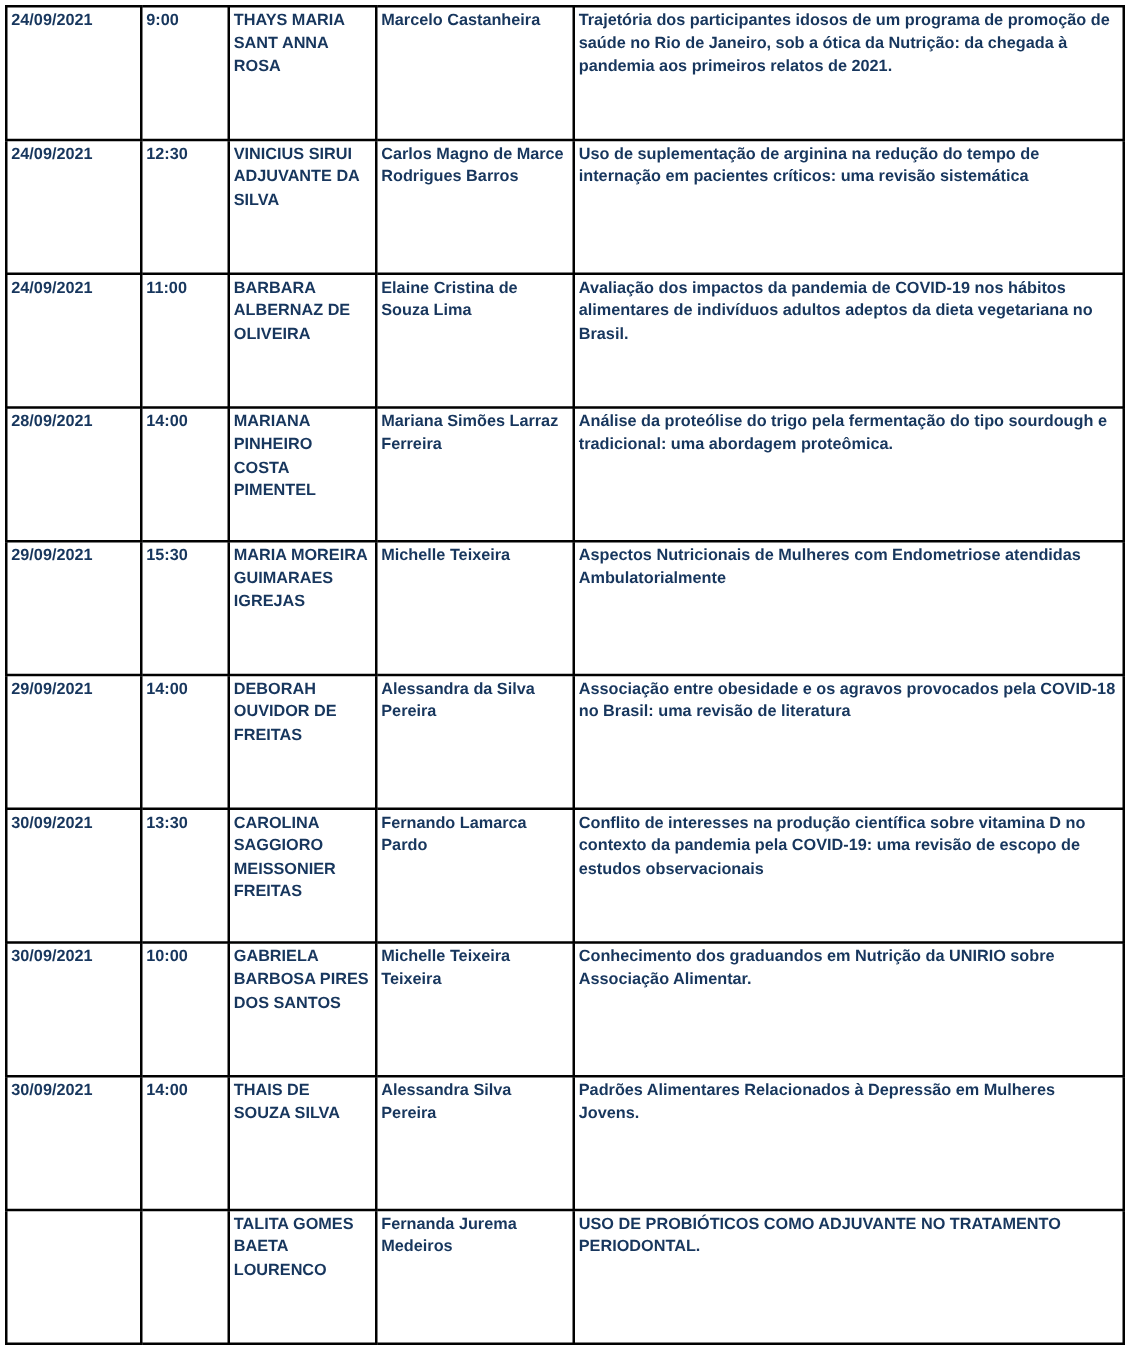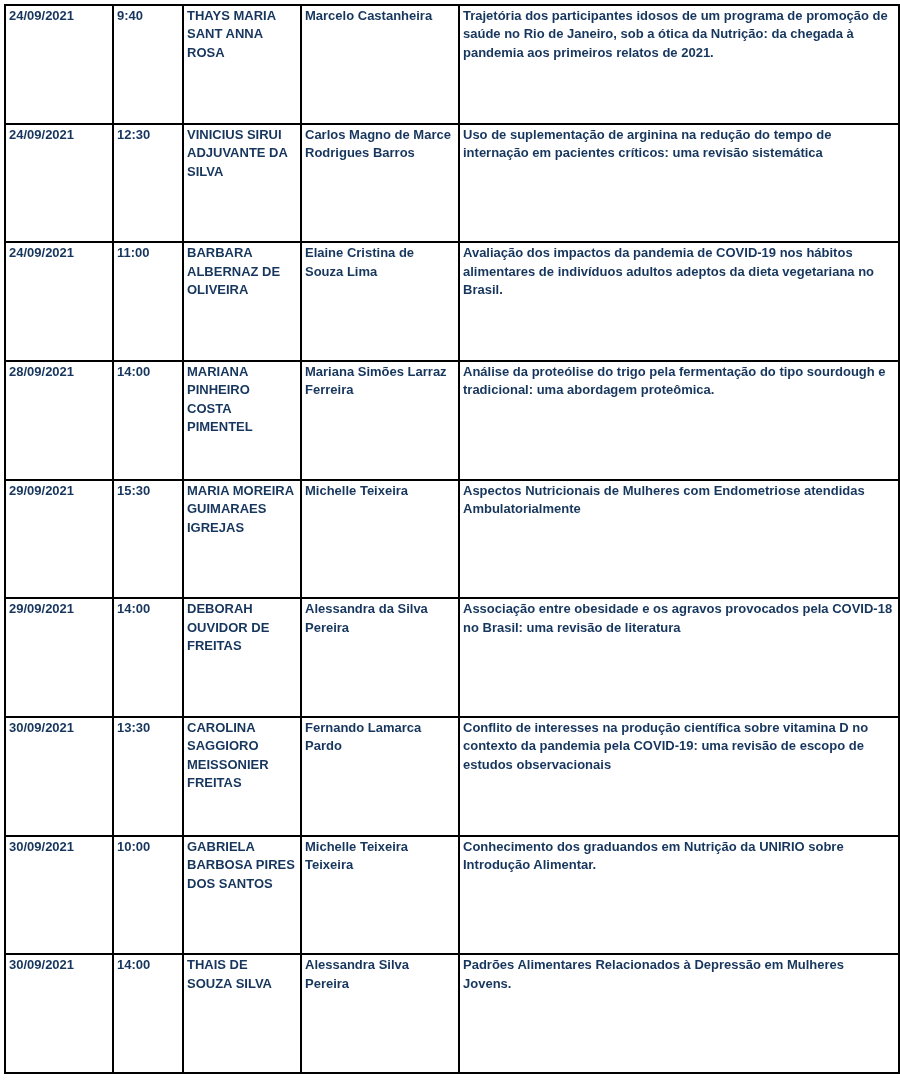--- a/index.html
+++ b/index.html
@@ -52,21 +52,21 @@
     <colgroup>
       <col class="c-date">
         <col class="c-time">
         <col class="c-student">
         <col class="c-advisor">
         <col class="c-title">
     </colgroup>
     <tbody>
       <tr>
         <td class="col-date">24/09/2021</td>
-        <td class="col-time">9:40</td>
+        <td class="col-time">9:00</td>
         <td class="col-student">THAYS MARIA SANT ANNA ROSA</td>
         <td class="col-advisor">Marcelo Castanheira</td>
         <td class="col-title">Trajetória dos participantes idosos de um programa de promoção de saúde no Rio de Janeiro, sob a ótica da Nutrição: da chegada à pandemia aos primeiros relatos de 2021.</td>
       </tr>
       <tr>
         <td class="col-date">24/09/2021</td>
         <td class="col-time">12:30</td>
         <td class="col-student">VINICIUS SIRUI ADJUVANTE DA SILVA</td>
         <td class="col-advisor">Carlos Magno de Marce Rodrigues Barros</td>
         <td class="col-title">Uso de suplementação de arginina na redução do tempo de internação em pacientes críticos: uma revisão sistemática</td>
@@ -104,24 +104,32 @@
         <td class="col-time">13:30</td>
         <td class="col-student">CAROLINA SAGGIORO MEISSONIER FREITAS</td>
         <td class="col-advisor">Fernando Lamarca Pardo</td>
         <td class="col-title">Conflito de interesses na produção científica sobre vitamina D no contexto da pandemia pela COVID-19: uma revisão de escopo de estudos observacionais</td>
       </tr>
       <tr>
         <td class="col-date">30/09/2021</td>
         <td class="col-time">10:00</td>
         <td class="col-student">GABRIELA BARBOSA PIRES DOS SANTOS</td>
         <td class="col-advisor">Michelle Teixeira Teixeira</td>
-        <td class="col-title">Conhecimento dos graduandos em Nutrição da UNIRIO sobre Introdução Alimentar.</td>
+        <td class="col-title">Conhecimento dos graduandos em Nutrição da UNIRIO sobre Associação Alimentar.</td>
       </tr>
       <tr>
         <td class="col-date">30/09/2021</td>
         <td class="col-time">14:00</td>
         <td class="col-student">THAIS DE SOUZA SILVA</td>
         <td class="col-advisor">Alessandra Silva Pereira</td>
         <td class="col-title">Padrões Alimentares Relacionados à Depressão em Mulheres Jovens.</td>
       </tr>
+      <tr>
+        <td class="col-date"></td>
+        <td class="col-time"></td>
+        <td class="col-student">TALITA GOMES BAETA LOURENCO</td>
+        <td class="col-advisor">Fernanda Jurema Medeiros</td>
+        <td class="col-title">USO DE PROBIÓTICOS COMO ADJUVANTE NO TRATAMENTO
+PERIODONTAL.</td>
+      </tr>
     </tbody>
   </table>
 </div>
 
 </body></html>

